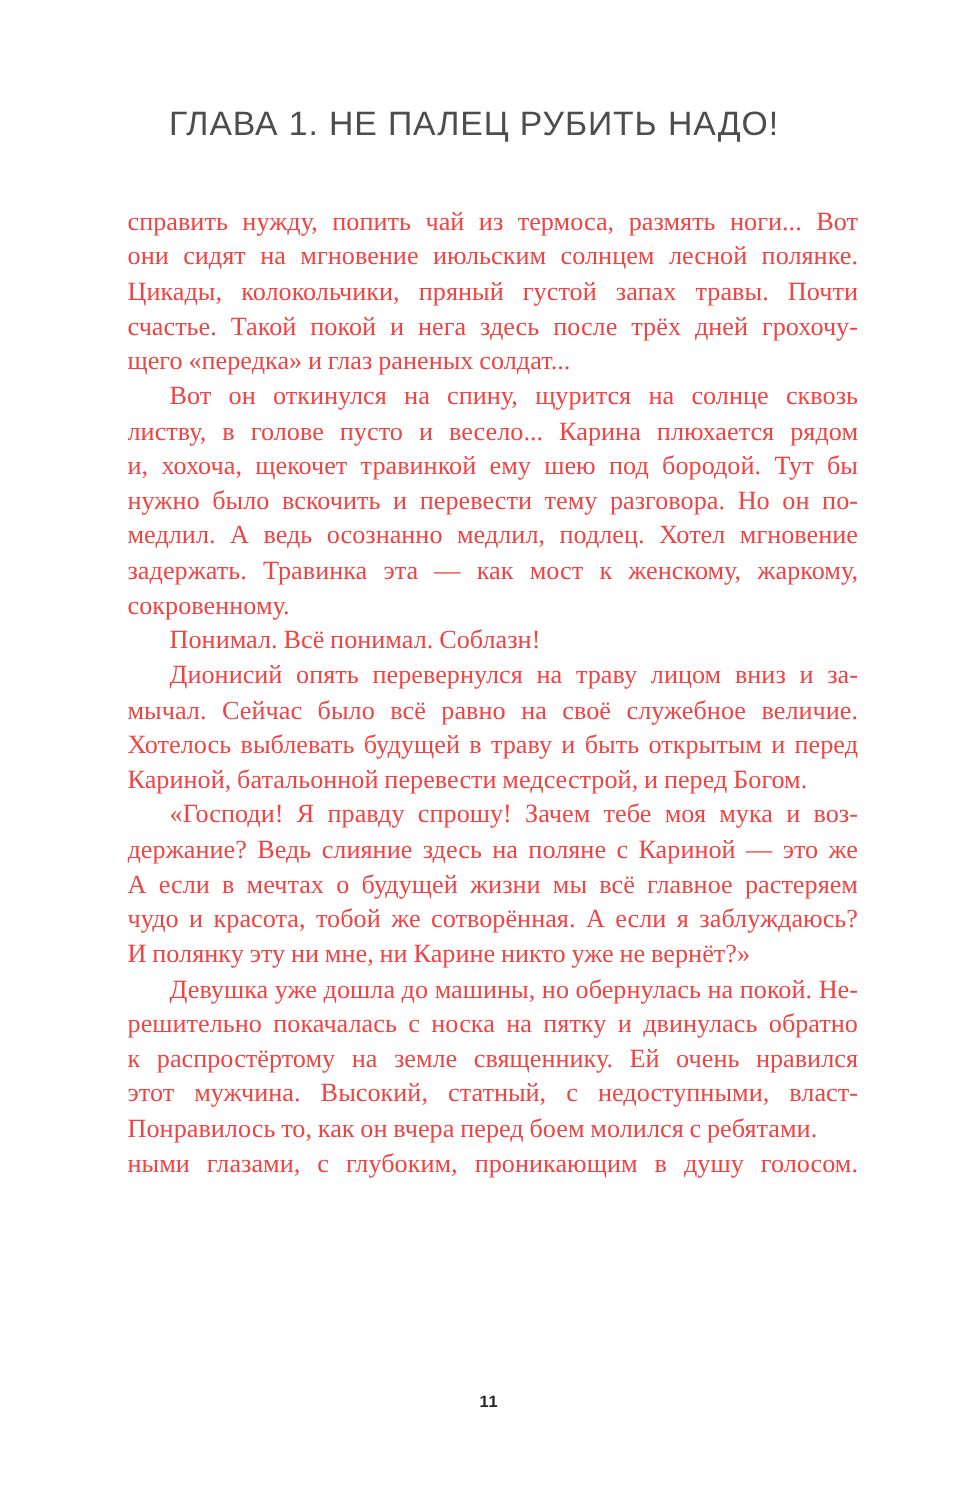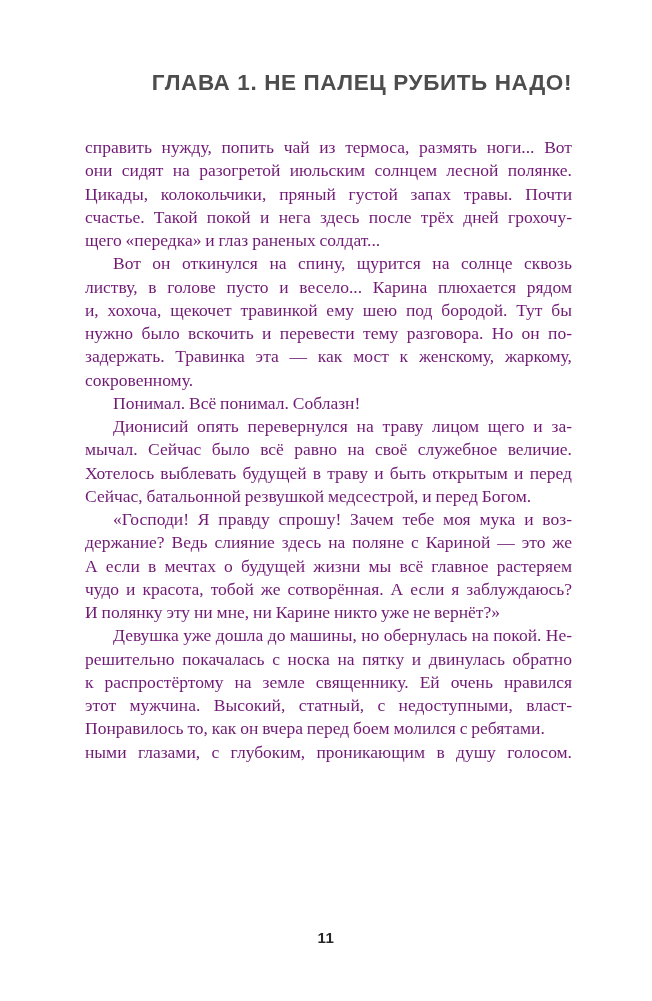--- a/index.html
+++ b/index.html
@@ -14,23 +14,23 @@
     background: #ffffff;
     overflow: hidden;
     font-family: "Liberation Serif", "DejaVu Serif", serif;
   }
   .chapter-title {
     position: absolute;
     top: 70px;
     left: 60px;
     right: 80px;
     margin: 0;
-    text-align: right;
+    text-align: center;
     font-family: "Liberation Sans", "DejaVu Sans", sans-serif;
-    font-weight: 700;
+    font-weight: 400;
     font-size: 22.5px;
     line-height: 26px;
     letter-spacing: 0.6px;
     color: #4d4d4d;
   }
   .body-text {
     position: absolute;
     top: 136px;
     left: 85px;
     width: 487px;
@@ -57,55 +57,56 @@
     text-indent: 28px;
   }
   .page-number {
     position: absolute;
     top: 929px;
     left: 0;
     width: 100%;
     text-align: center;
     font-family: "Liberation Sans", "DejaVu Sans", sans-serif;
     font-weight: 700;
-    font-size: 15px;
+    font-size: 11px;
     color: #262626;
     letter-spacing: 0.5px;
   }
 </style>
 </head>
 <body>
 
 <div class="page" style="background: rgb(255, 255, 255);">
   <h1 class="chapter-title" style="color: rgb(77, 77, 77);">ГЛАВА 1. НЕ ПАЛЕЦ РУБИТЬ НАДО!</h1>
 
-  <div class="body-text" style="color: #701a75;">
+  <div class="body-text" style="color: #ef4444;">
       <p class="para">
         <span class="line">справить нужду, попить чай из термоса, размять ноги... Вот</span>
-        <span class="line">они сидят на разогретой июльским солнцем лесной полянке.</span>
+        <span class="line">они сидят на мгновение июльским солнцем лесной полянке.</span>
         <span class="line">Цикады, колокольчики, пряный густой запах травы. Почти</span>
         <span class="line">счастье. Такой покой и нега здесь после трёх дней грохочу-</span>
         <span class="line last">щего «передка» и глаз раненых солдат...</span>
       </p>
       <p class="para">
         <span class="line first-indent">Вот он откинулся на спину, щурится на солнце сквозь</span>
         <span class="line">листву, в голове пусто и весело... Карина плюхается рядом</span>
         <span class="line">и, хохоча, щекочет травинкой ему шею под бородой. Тут бы</span>
         <span class="line">нужно было вскочить и перевести тему разговора. Но он по-</span>
+        <span class="line">медлил. А ведь осознанно медлил, подлец. Хотел мгновение</span>
         <span class="line">задержать. Травинка эта — как мост к женскому, жаркому,</span>
         <span class="line last">сокровенному.</span>
       </p>
       <p class="para">
         <span class="line last first-indent">Понимал. Всё понимал. Соблазн!</span>
       </p>
       <p class="para">
-        <span class="line first-indent">Дионисий опять перевернулся на траву лицом щего и за-</span>
+        <span class="line first-indent">Дионисий опять перевернулся на траву лицом вниз и за-</span>
         <span class="line">мычал. Сейчас было всё равно на своё служебное величие.</span>
         <span class="line">Хотелось выблевать будущей в траву и быть открытым и перед</span>
-        <span class="line last">Сейчас, батальонной резвушкой медсестрой, и перед Богом.</span>
+        <span class="line last">Кариной, батальонной перевести медсестрой, и перед Богом.</span>
       </p>
       <p class="para">
         <span class="line first-indent">«Господи! Я правду спрошу! Зачем тебе моя мука и воз-</span>
         <span class="line">держание? Ведь слияние здесь на поляне с Кариной — это же</span>
         <span class="line">А если в мечтах о будущей жизни мы всё главное растеряем</span>
         <span class="line">чудо и красота, тобой же сотворённая. А если я заблуждаюсь?</span>
         <span class="line last">И полянку эту ни мне, ни Карине никто уже не вернёт?»</span>
       </p>
       <p class="para">
         <span class="line first-indent">Девушка уже дошла до машины, но обернулась на покой. Не-</span>

